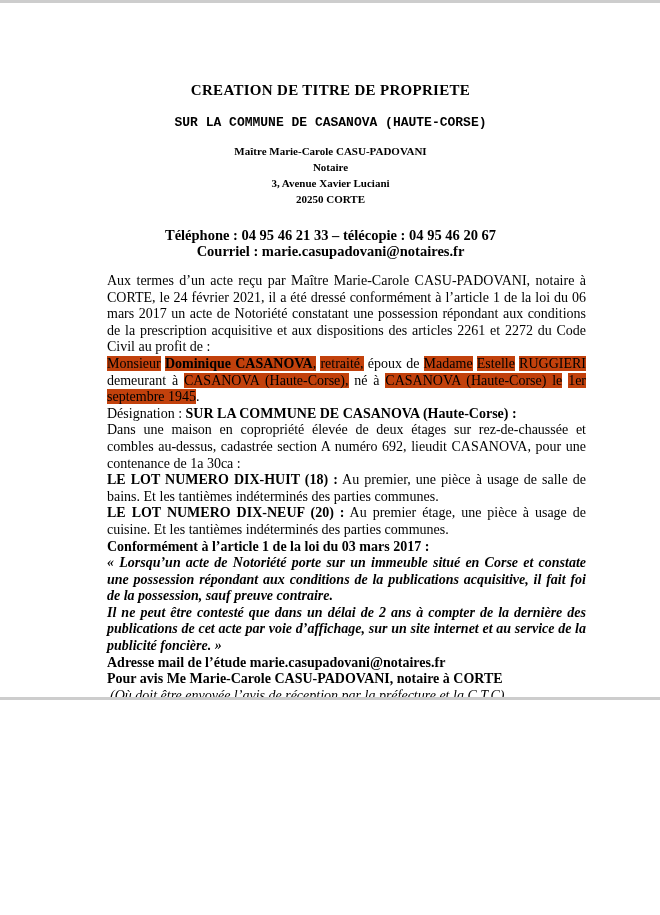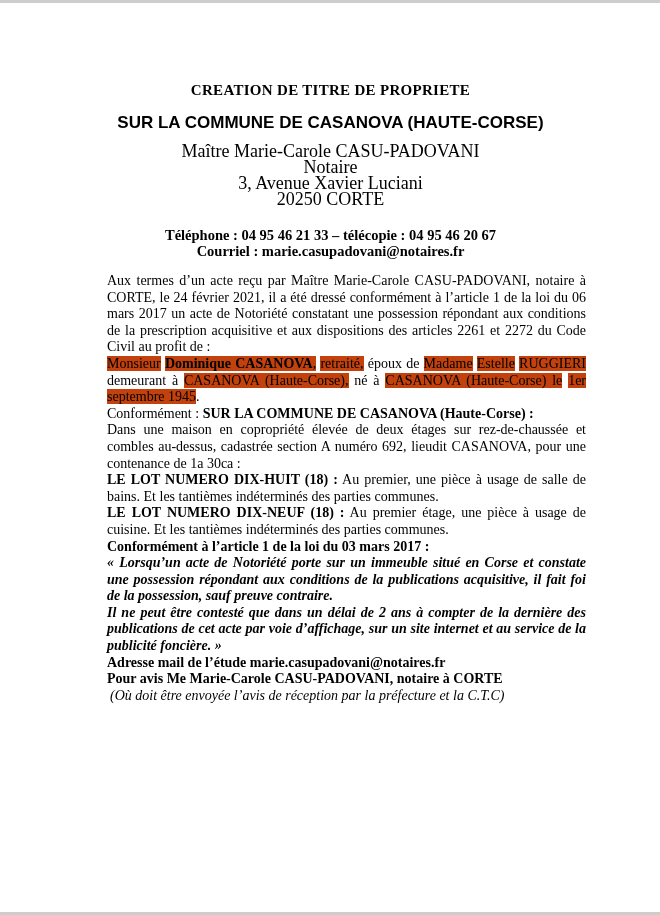--- a/index.html
+++ b/index.html
@@ -1,46 +1,46 @@
 <!DOCTYPE html>
 <html><head>
 <meta charset="utf-8">
 <style>
   html, body { margin: 0; padding: 0; background: #ffffff; }
   .page {
     position: relative;
     width: 660px;
-    height: 915px;
+    height: 700px;
     box-sizing: border-box;
     background: #ffffff;
     border-top: 3px solid #cdcdcd;
     border-bottom: 3px solid #cdcdcd;
     padding: 0 74px 0 75px;
     overflow: hidden;
     font-family: "Liberation Serif", serif;
     color: #000000;
   }
   .header { padding-top: 79px; text-align: center; }
   .doc-title {
     font-size: 15px;
     font-weight: bold;
     line-height: 17px;
     letter-spacing: 0.3px;
     margin: 0 0 17px 0;
   }
   .doc-subtitle {
-    font-family: Liberation Sans, sans-serif;
-    font-size: 17px;
+    font-family: Liberation Mono, monospace;
+    font-size: 13px;
     font-weight: bold;
     line-height: 13px;
     margin: 0 0 14px 0;
   }
   .notary-block {
-    font-size: 18px;
-    font-weight: normal;
+    font-size: 11px;
+    font-weight: bold;
     line-height: 16px;
     margin: 0 0 20px 0;
   }
   .contact-block {
     font-size: 14.5px;
     font-weight: bold;
     line-height: 16px;
     margin: 8px 0 14px 0;
   }
   .doc-body {
@@ -77,27 +77,27 @@
       <div>Courriel : marie.casupadovani@notaires.fr</div>
     </div>
   </div>
 
   <div class="doc-body">
 
     <p class="just"><span>Aux termes d’un acte reçu par Maître Marie-Carole CASU-PADOVANI, notaire à CORTE, le 24 février 2021, il a été dressé conformément à l’article 1 de la loi du 06 mars 2017 un acte de Notoriété constatant une possession répondant aux conditions de la prescription acquisitive et aux dispositions des articles 2261 et 2272 du Code Civil au profit de :</span></p>
 
     <p class="just"><span class="hl">Monsieur</span><span> </span><span class="hl b">Dominique CASANOVA</span><span class="hl">,</span><span> </span><span class="hl">retraité,</span><span> époux de </span><span class="hl">Madame</span><span> </span><span class="hl">Estelle</span><span> </span><span class="hl">RUGGIERI</span><span> demeurant à </span><span class="hl">CASANOVA (Haute-Corse),</span><span> né à </span><span class="hl">CASANOVA (Haute-Corse) le</span><span> </span><span class="hl">1er septembre 1945</span><span>.</span></p>
 
-    <p class="just"><span>Conformément : </span><span class="b">SUR LA COMMUNE DE CASANOVA (Haute-Corse) :</span></p>
+    <p class="just"><span>Désignation : </span><span class="b">SUR LA COMMUNE DE CASANOVA (Haute-Corse) :</span></p>
 
     <p class="just"><span>Dans une maison en copropriété élevée de deux étages sur rez-de-chaussée et combles au-dessus, cadastrée section A numéro 692, lieudit CASANOVA, pour une contenance de 1a 30ca :</span></p>
 
     <p class="just"><span class="b u">LE LOT NUMERO DIX-HUIT (18) :</span><span> Au premier, une pièce à usage de salle de bains. Et les tantièmes indéterminés des parties communes.</span></p>
 
-    <p class="just"><span class="b u">LE LOT NUMERO DIX-NEUF (18) :</span><span> Au premier étage, une pièce à usage de cuisine. Et les tantièmes indéterminés des parties communes.</span></p>
+    <p class="just"><span class="b u">LE LOT NUMERO DIX-NEUF (20) :</span><span> Au premier étage, une pièce à usage de cuisine. Et les tantièmes indéterminés des parties communes.</span></p>
 
     <p><span class="b u">Conformément à l’article 1 de la loi du 03 mars 2017 :</span></p>
 
     <p class="just bi">« Lorsqu’un acte de Notoriété porte sur un immeuble situé en Corse et constate une possession répondant aux conditions de la publications acquisitive, il fait foi de la possession, sauf preuve contraire.</p>
     <p class="just bi">Il ne peut être contesté que dans un délai de 2 ans à compter de la dernière des publications de cet acte par voie d’affichage, sur un site internet et au service de la publicité foncière. »</p>
 
     <p class="b">Adresse mail de l’étude marie.casupadovani@notaires.fr</p>
     <p class="b">Pour avis Me Marie-Carole CASU-PADOVANI, notaire à CORTE</p>
     <p class="footnote">(Où doit être envoyée l’avis de réception par la préfecture et la C.T.C)</p>
 

